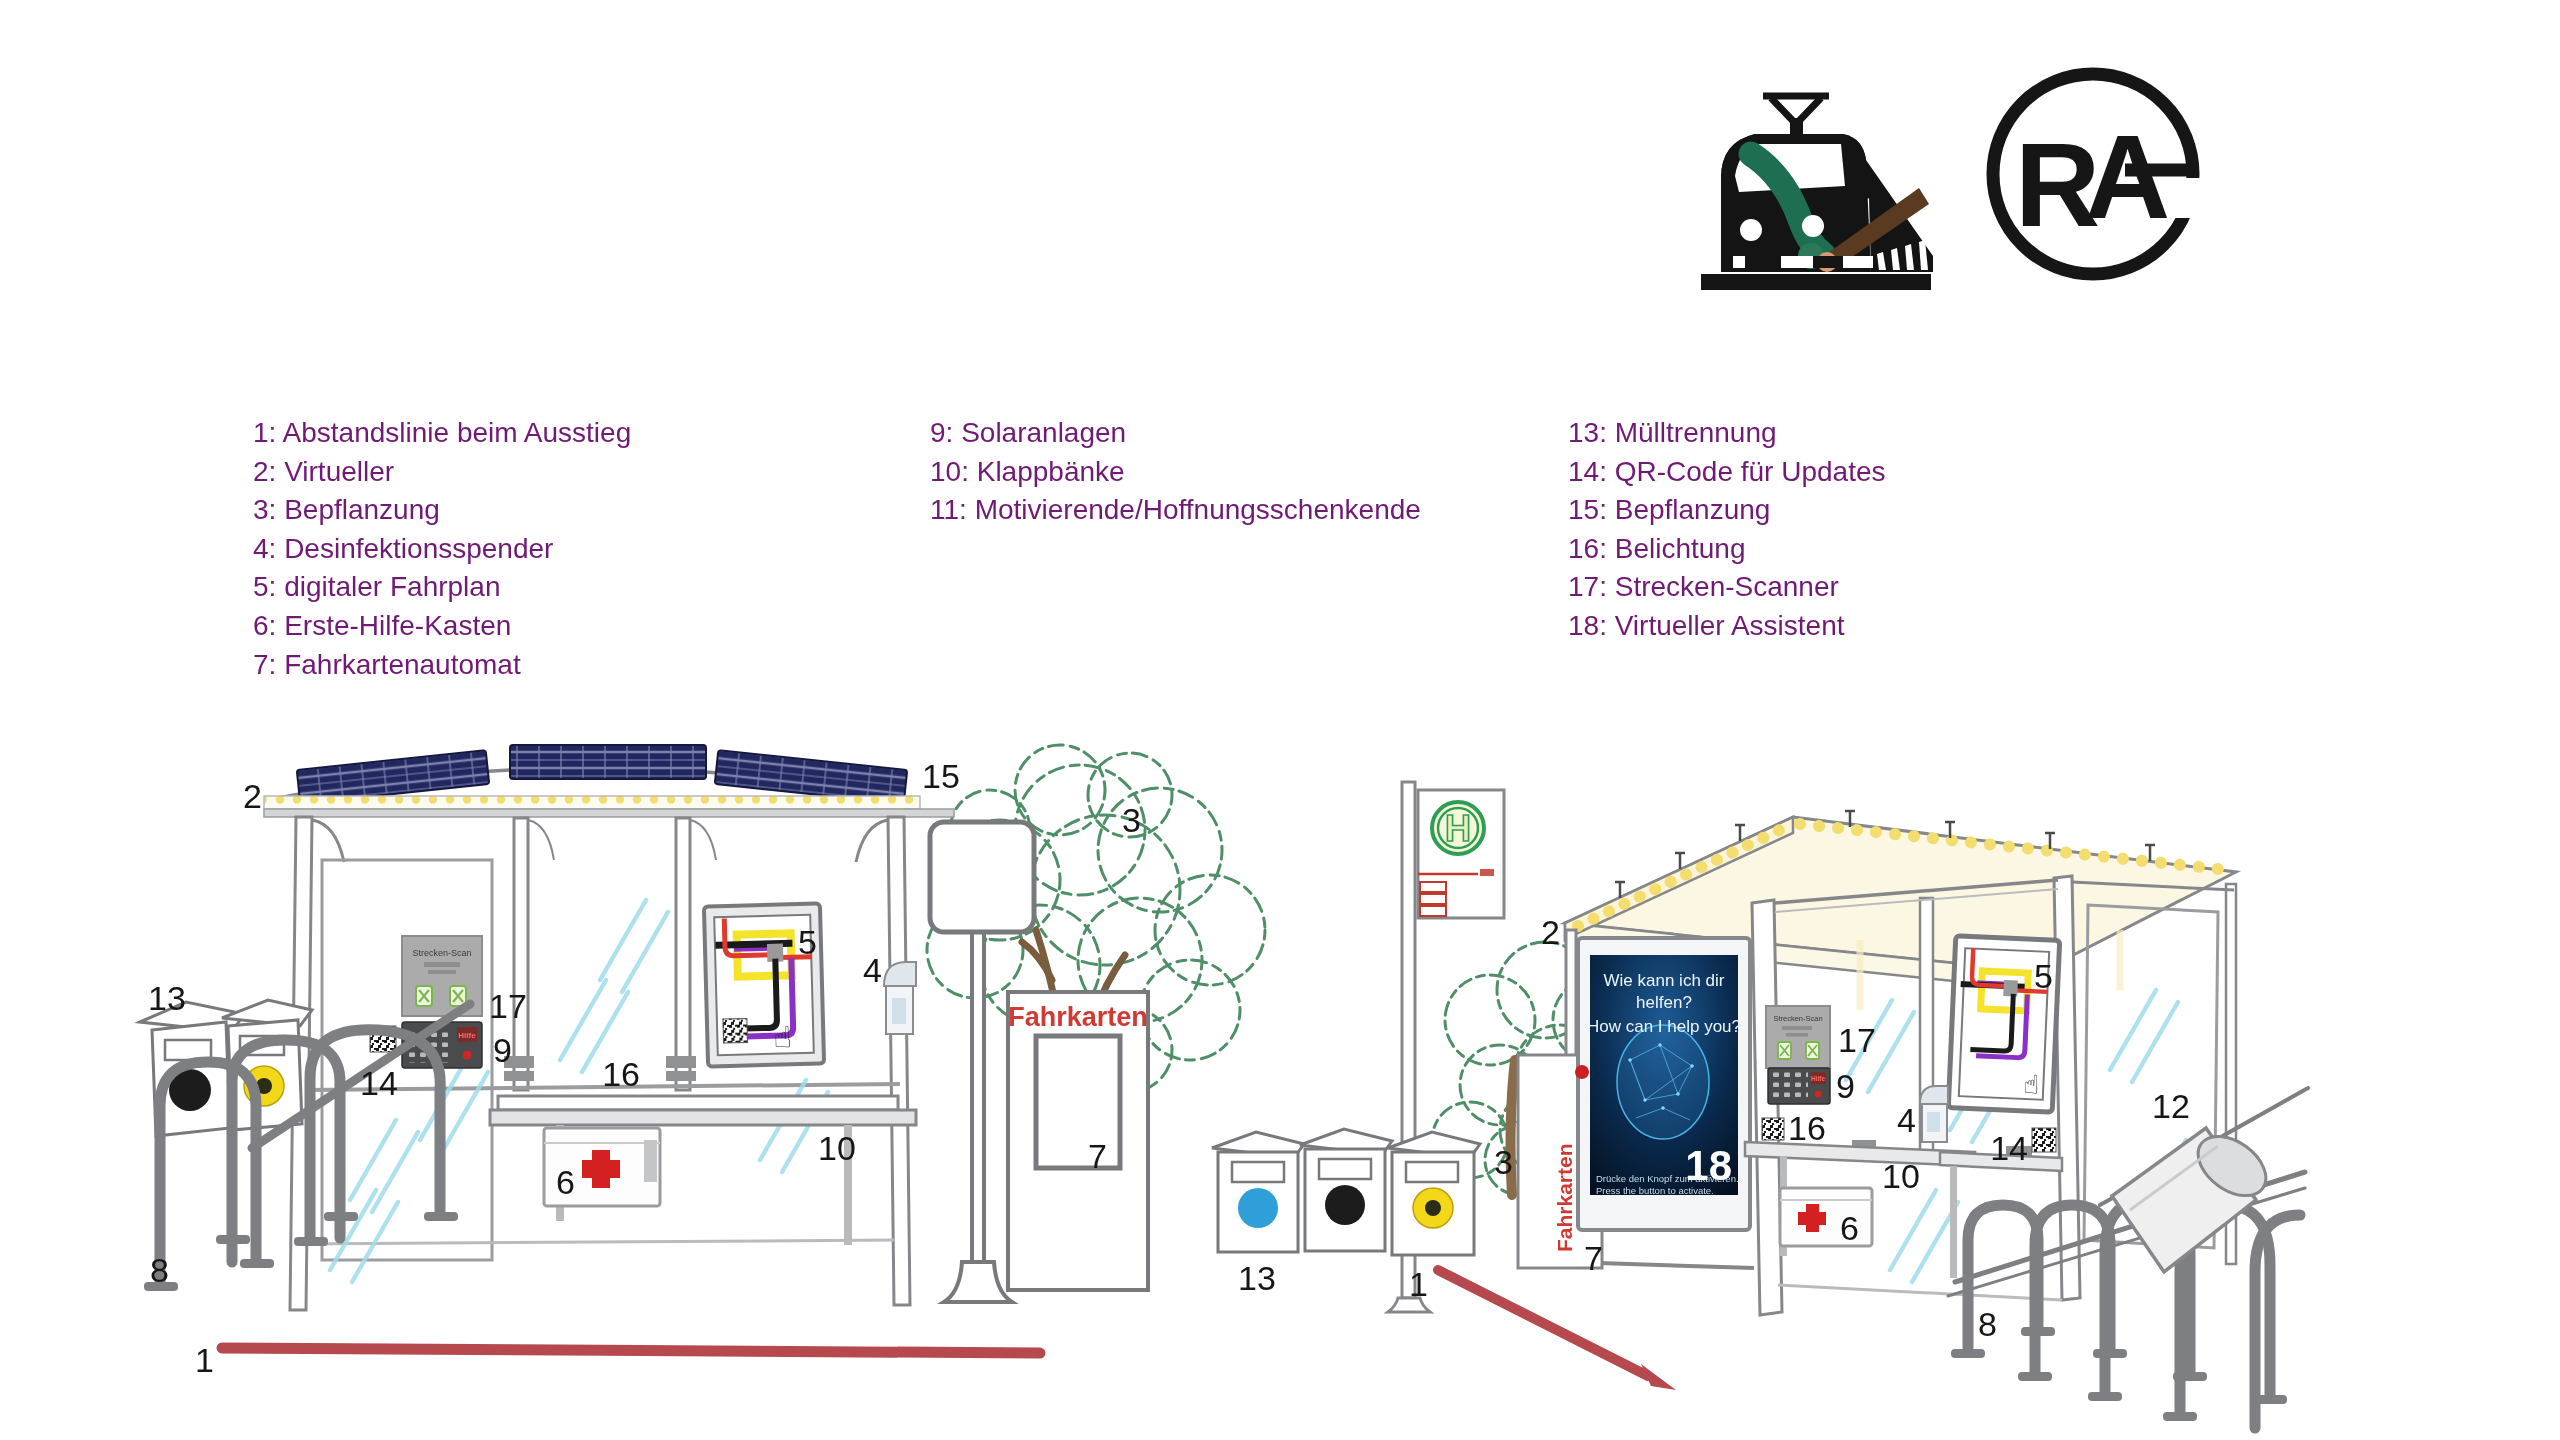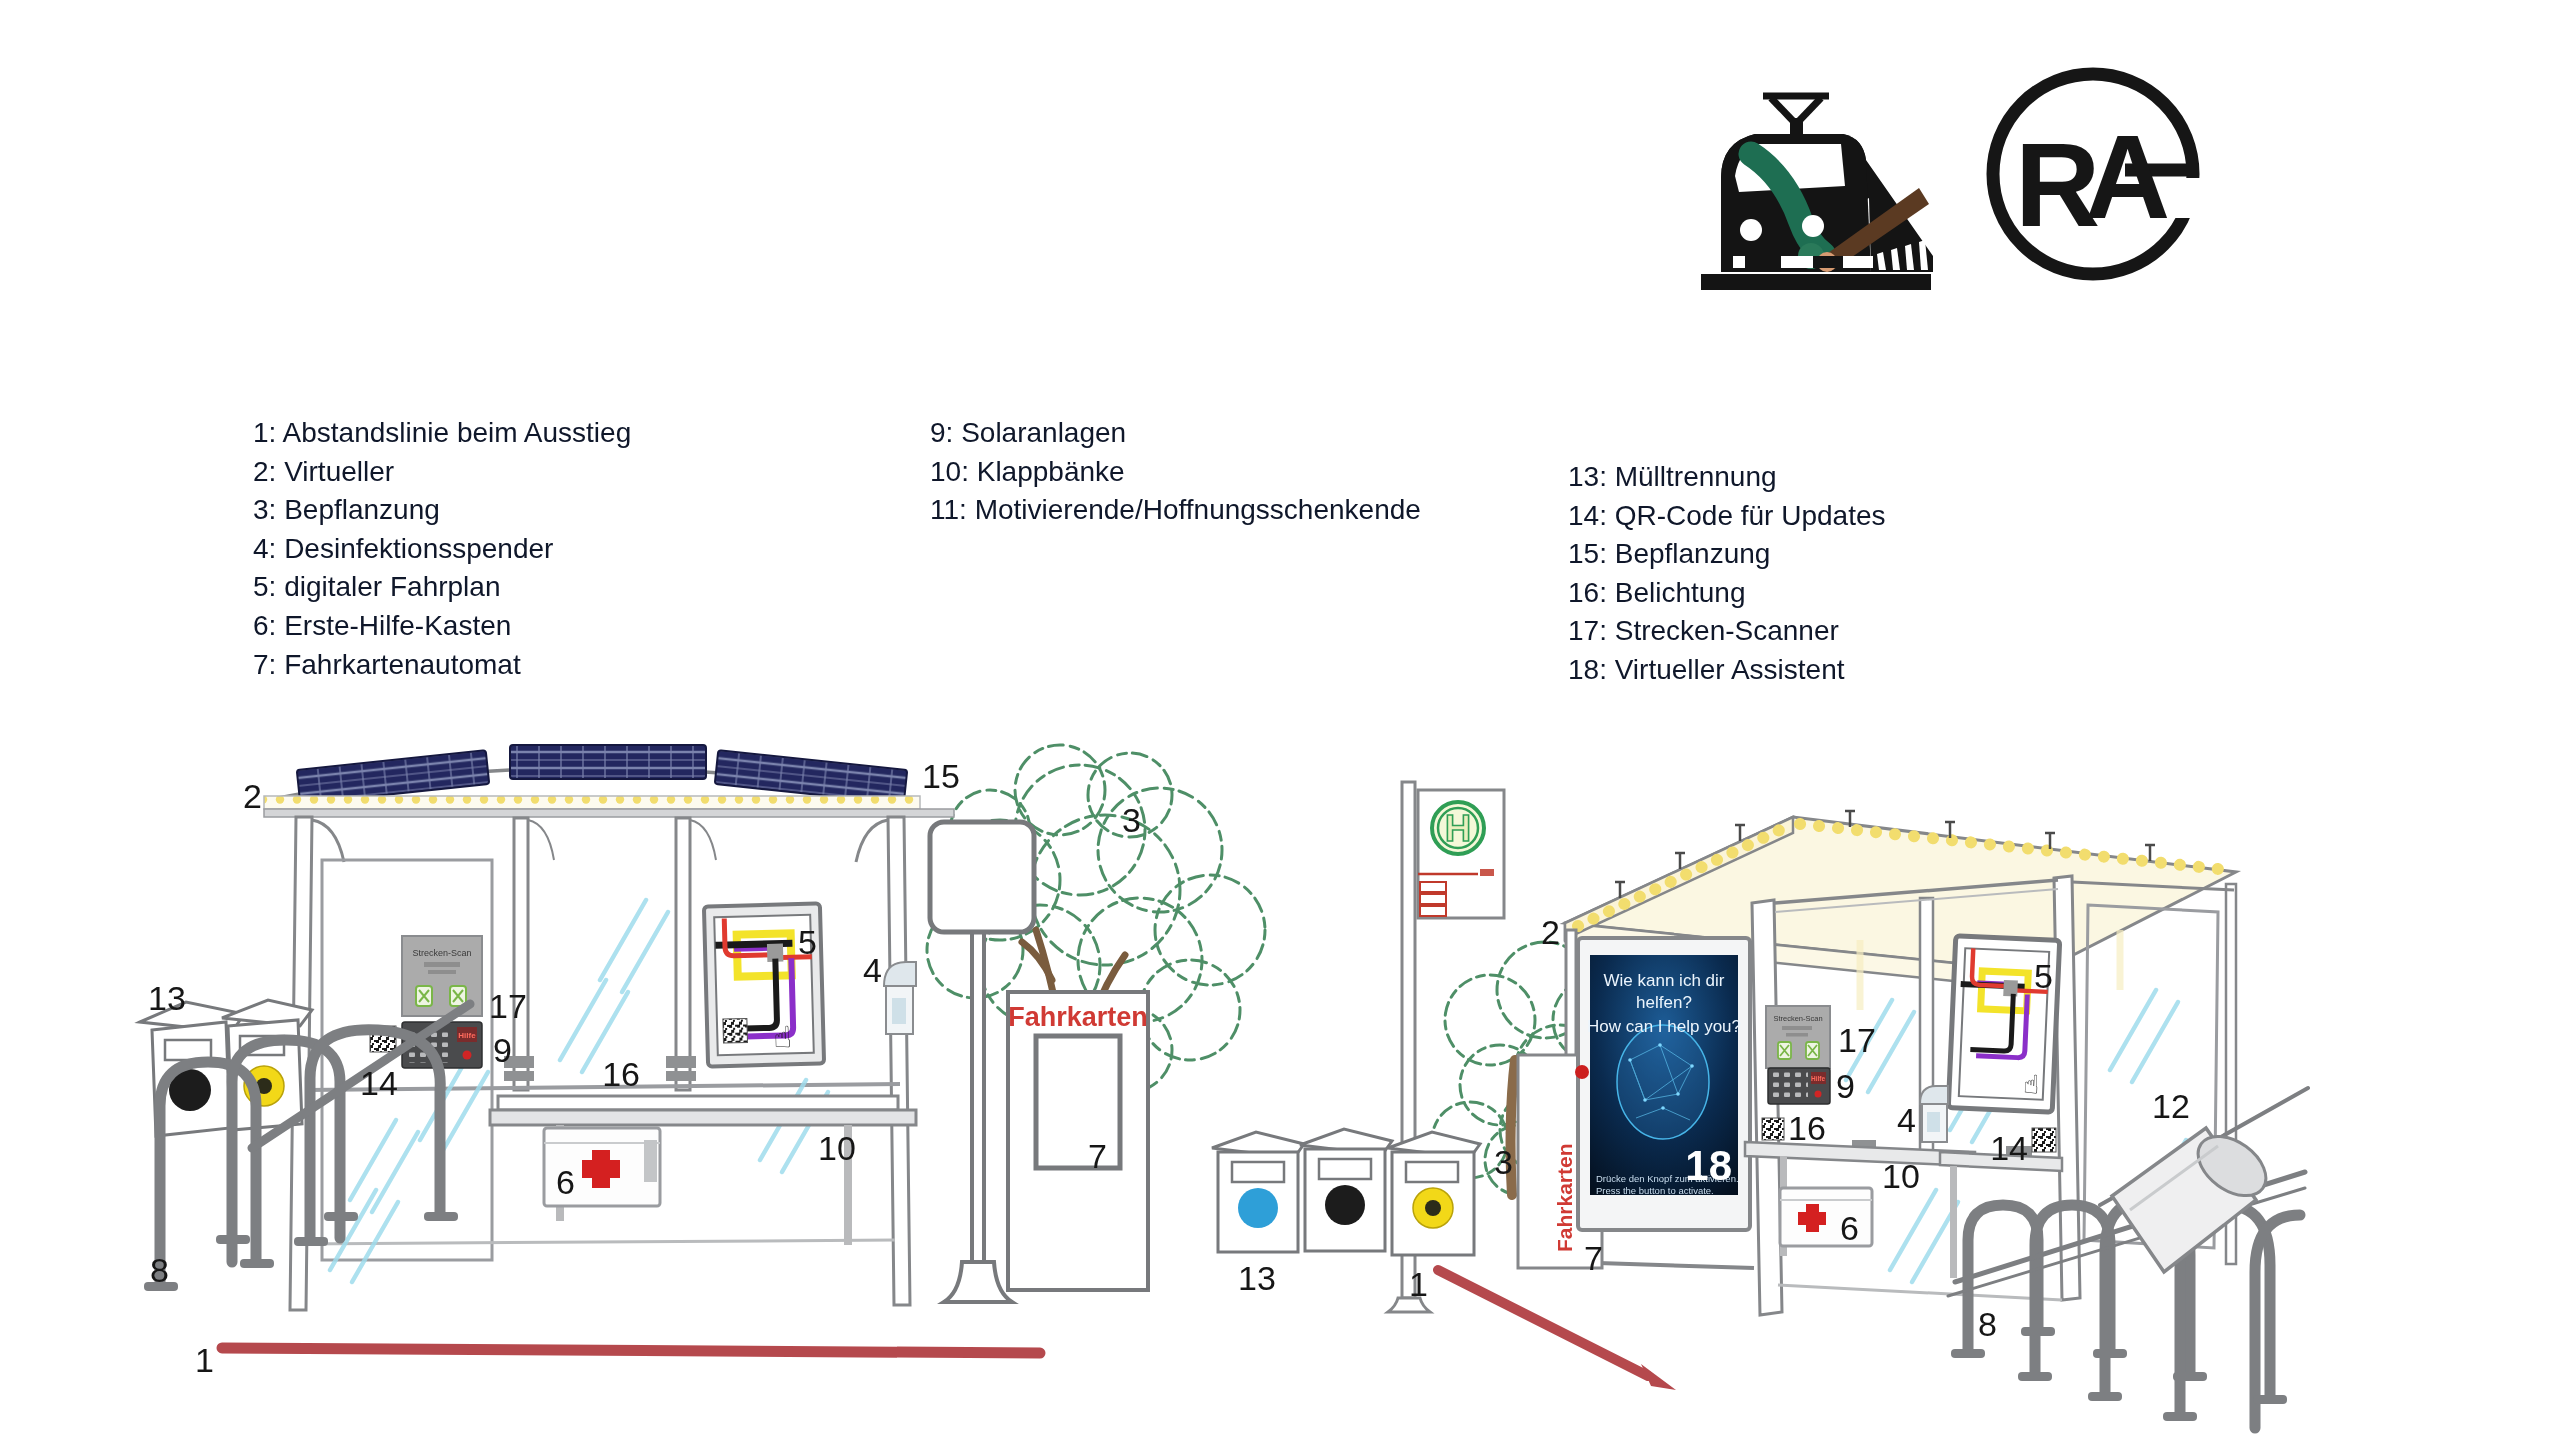--- a/index.html
+++ b/index.html
@@ -1,22 +1,22 @@
 <!DOCTYPE html>
 <html><head>
 <meta charset="utf-8">
 <style>
   html,body{margin:0;padding:0;background:#fff;}
   #stage{position:relative;width:2560px;height:1440px;background:#ffffff;overflow:hidden;
          font-family:"Liberation Sans",sans-serif;}
   #scene-svg{position:absolute;left:0;top:0;width:2560px;height:1440px;}
-  .legend{position:absolute;top:414px;color:#0f172a;font-size:28px;line-height:38.6px;}
+  .legend{position:absolute;top:414px;color:#701a75;font-size:28px;line-height:38.6px;}
   .legend.c1{left:253px;}
   .legend.c2{left:930px;}
-  .legend.c3{left:1568px;margin-top:44px;}
+  .legend.c3{left:1568px;}
   .logo-strip{position:absolute;left:1693px;top:58px;width:530px;height:240px;}
   svg text{font-family:"Liberation Sans",sans-serif;}
   .co{font-size:34px;fill:#161616;}
   .co-big{font-size:42px;fill:#ffffff;font-weight:700;}
   .red-label{fill:#d03a34;font-weight:700;font-size:27px;}
   .red-label-sm{fill:#d03a34;font-weight:700;font-size:21px;}
   .tiny-label{font-size:9px;fill:#3a3a3a;}
   .tiny-red{font-size:8px;fill:#ff6b5e;font-weight:700;}
   .assist-txt{fill:#ecf5fd;font-size:17px;}
   .assist-foot{fill:#c9ddee;font-size:9.5px;}

